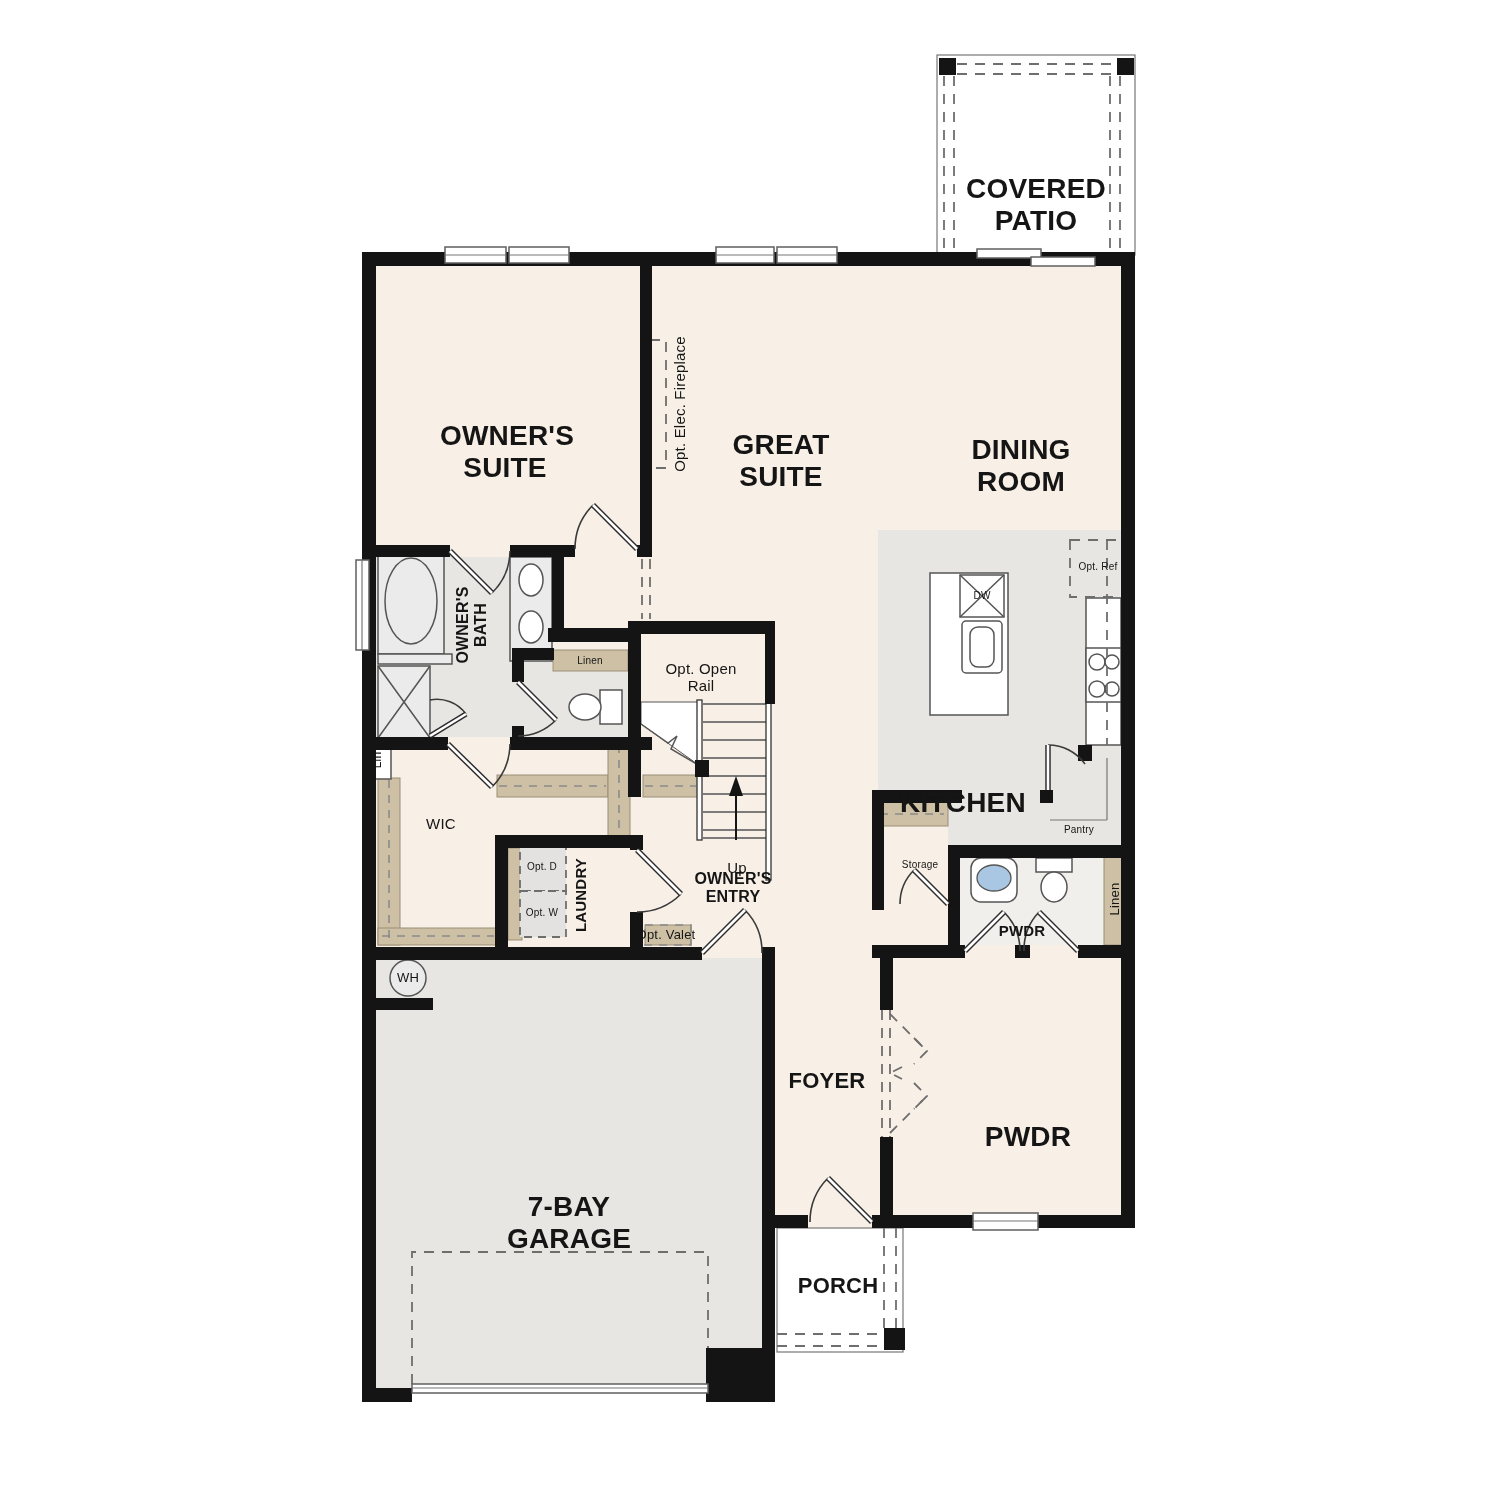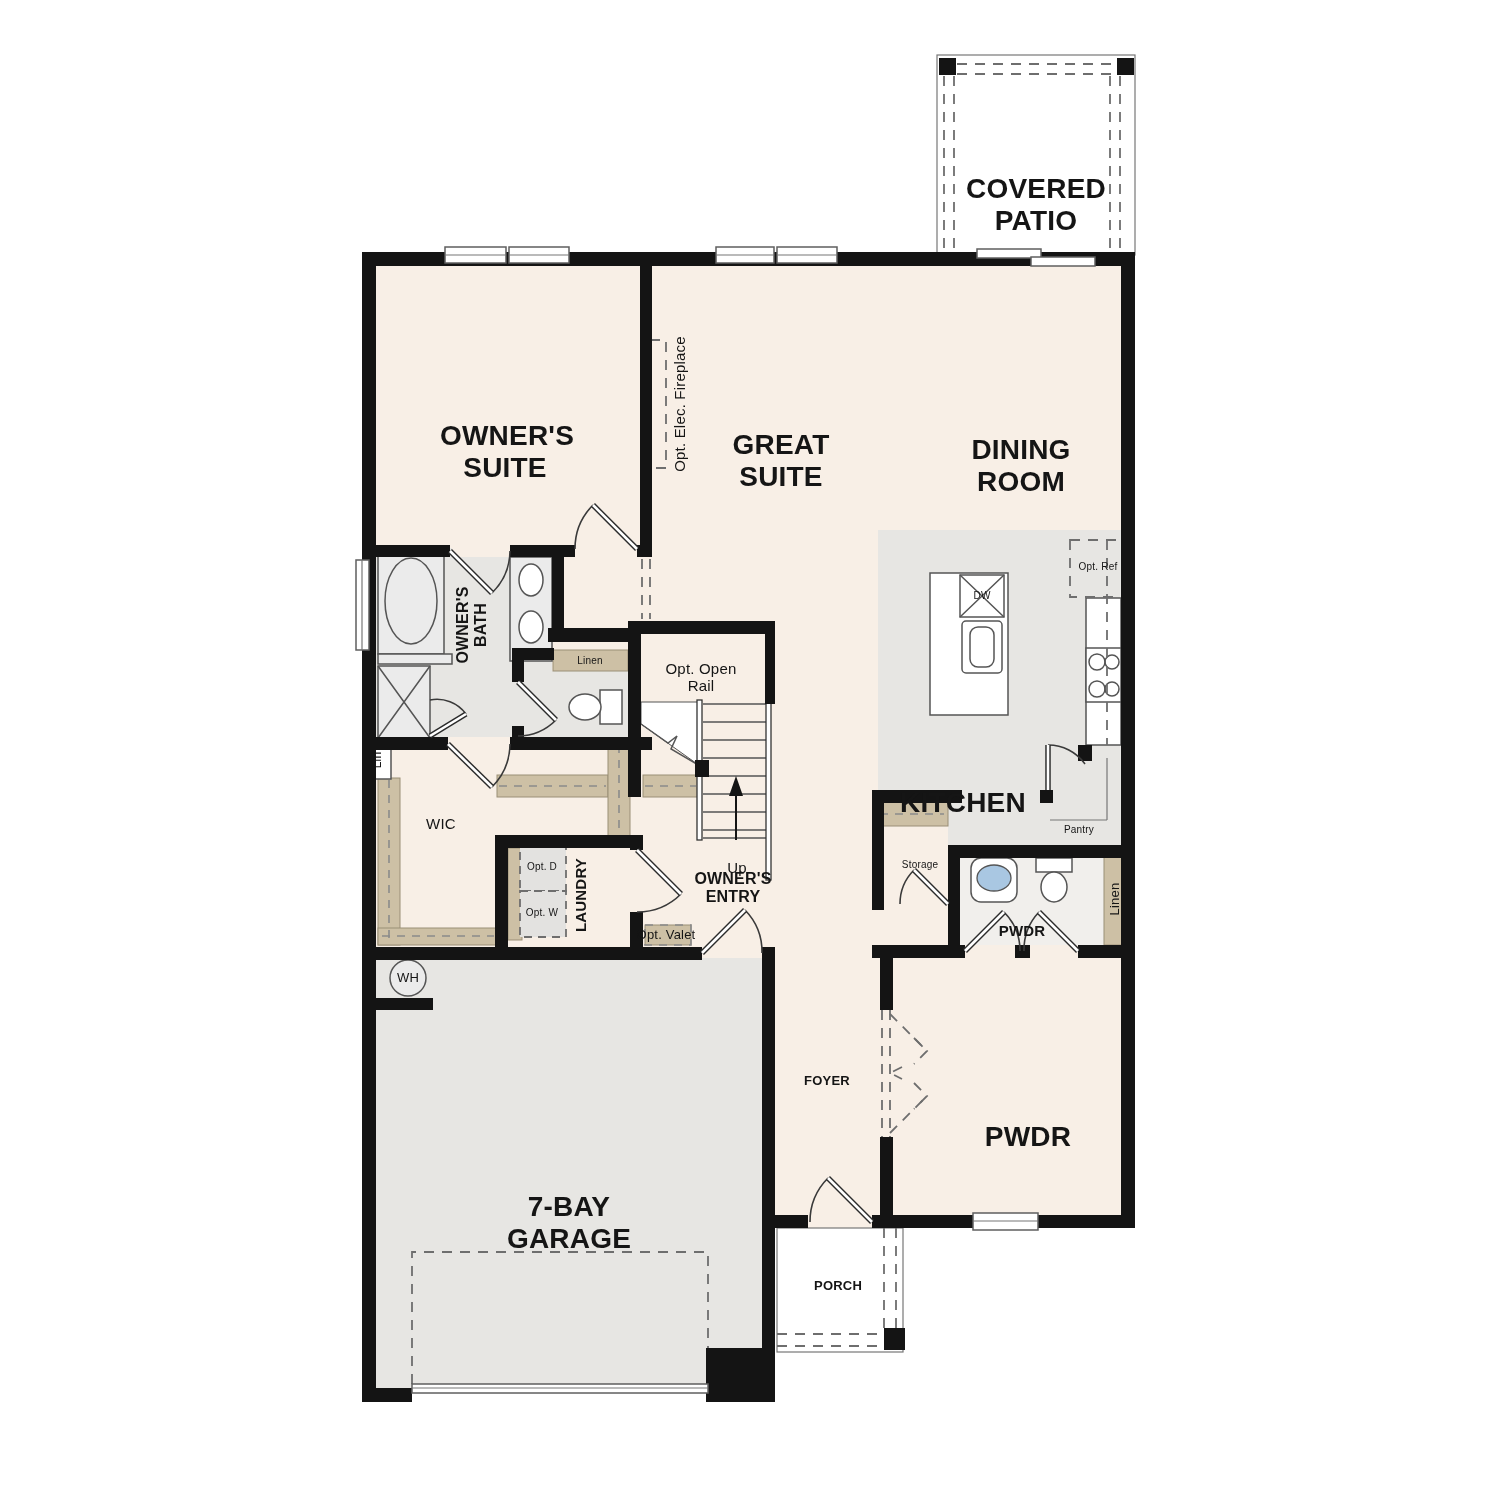--- a/index.html
+++ b/index.html
@@ -23,21 +23,21 @@
   .leafin{stroke:#ffffff;stroke-width:2.6;}
   .win{fill:#ffffff;stroke:#5f5f5f;stroke-width:1.5;}
   .rail{fill:#ffffff;stroke:#333;stroke-width:1.3;}
   .tread{stroke:#555;stroke-width:1.4;}
   
   .lbl{position:absolute;transform:translate(-50%,-50%);text-align:center;color:#151515;
        line-height:1.13;letter-spacing:.2px;white-space:normal;}
   .rot{transform:translate(-50%,-50%) rotate(-90deg);}
   .nw{white-space:nowrap;}
   .b{font-weight:700;}
-  .s21{font-size:28px;margin-top:48px;} .s17{font-size:13px;} .s16{font-size:16px;} .s15{font-size:15px;}
+  .s21{font-size:28px;margin-top:48px;} .s17{font-size:22px;} .s16{font-size:16px;} .s15{font-size:15px;}
   .s14{font-size:10px;} .s13{font-size:13px;} .s12{font-size:12px;}
 </style>
 </head>
 <body>
 
 <div id="plan">
 <svg viewBox="0 0 1500 1500" width="1500" height="1500">
 
   <g>
     <rect class="hard thin" x="937" y="55" width="198" height="200"></rect>

